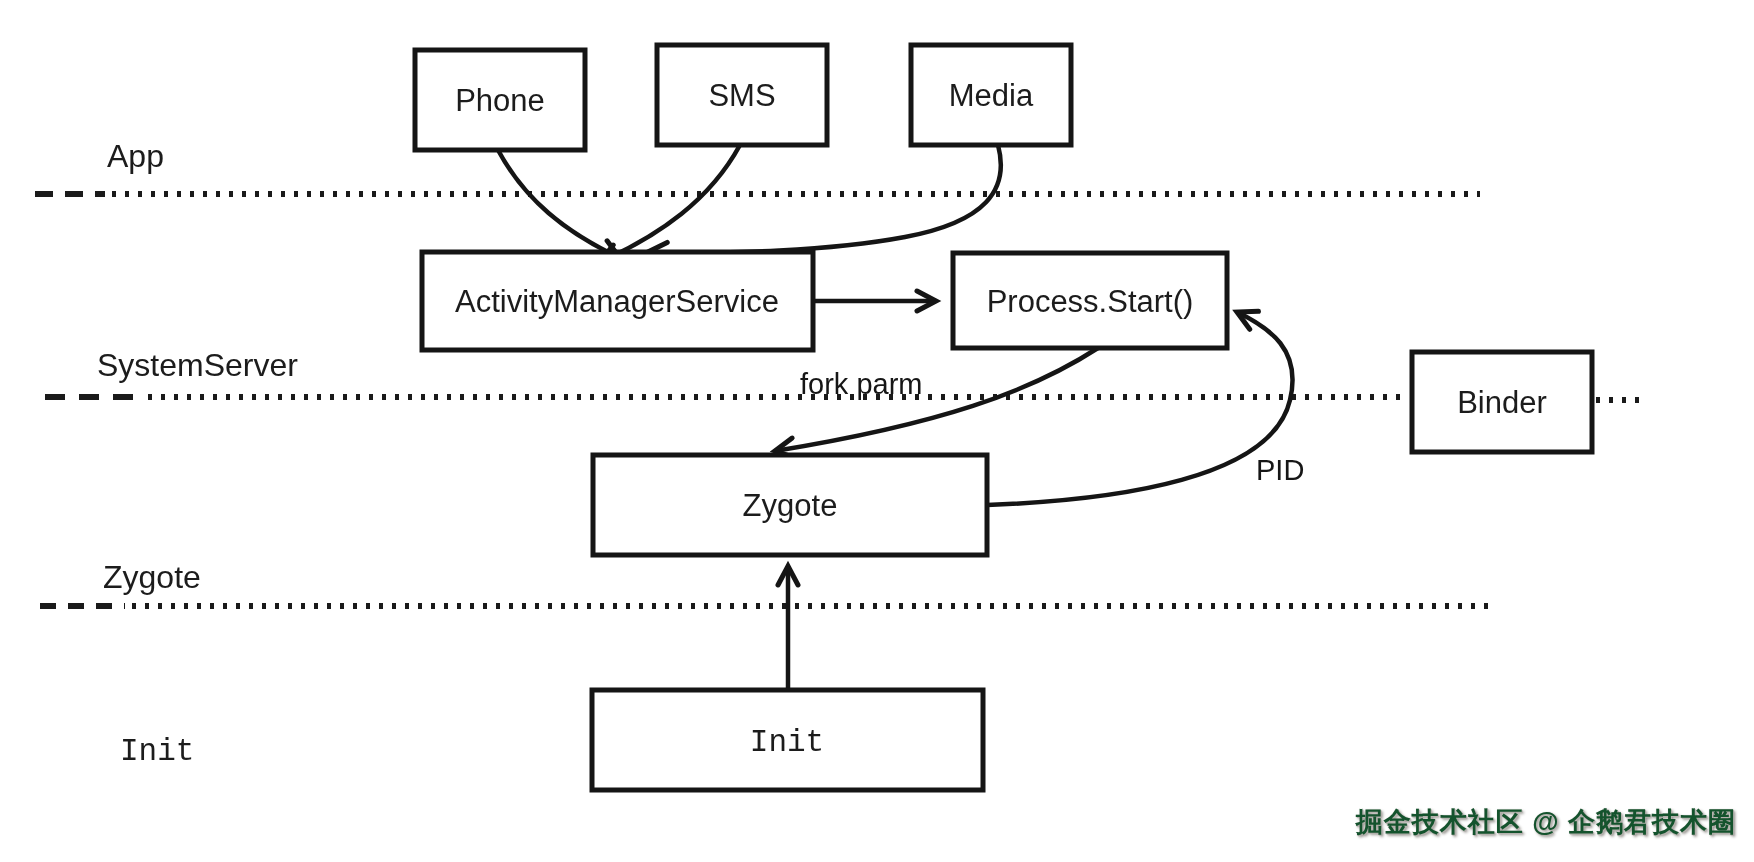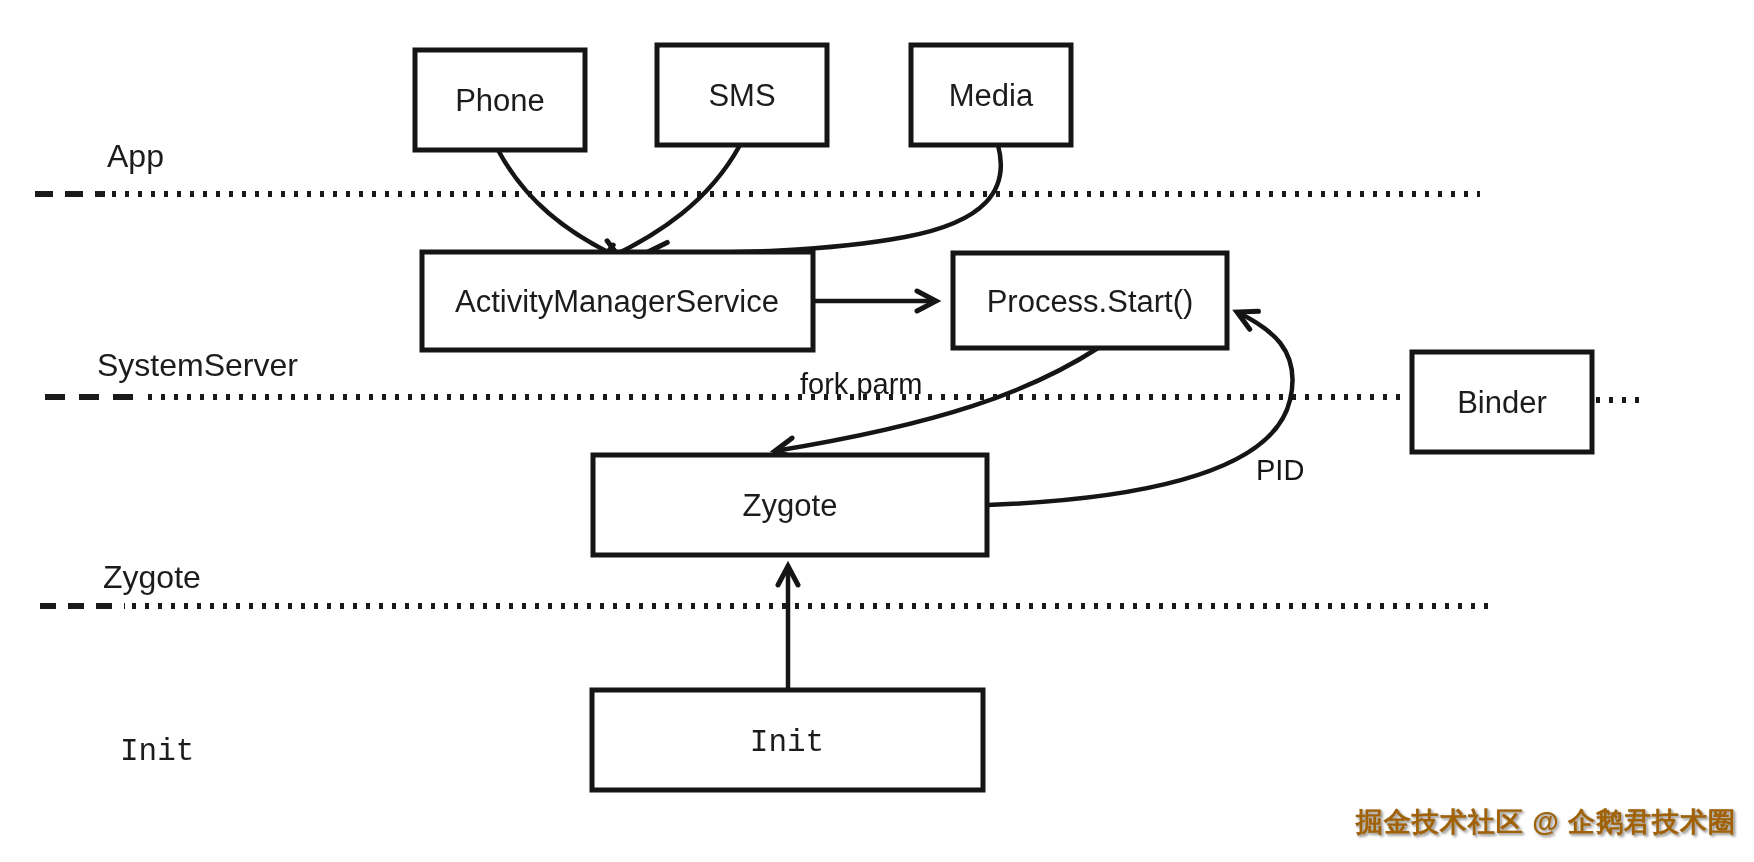--- a/index.html
+++ b/index.html
@@ -31,21 +31,21 @@
     font-size:29px;
     fill:#161616;
   }
   .watermark{
     position:absolute;
     top:804px;
     right:18px;
     font-size:27px;
     font-weight:bold;
     letter-spacing:1px;
-    color:#a16207;
+    color:#14532d;
     text-shadow:1px 1px 0 #b5b2ae, 2px 2px 3px #8c8984, 0 0 1px #c9c6c2;
     font-family:"Liberation Sans", sans-serif;
     user-select:none;
   }
 </style>
 </head>
 <body>
 
 <div class="stage">
 

